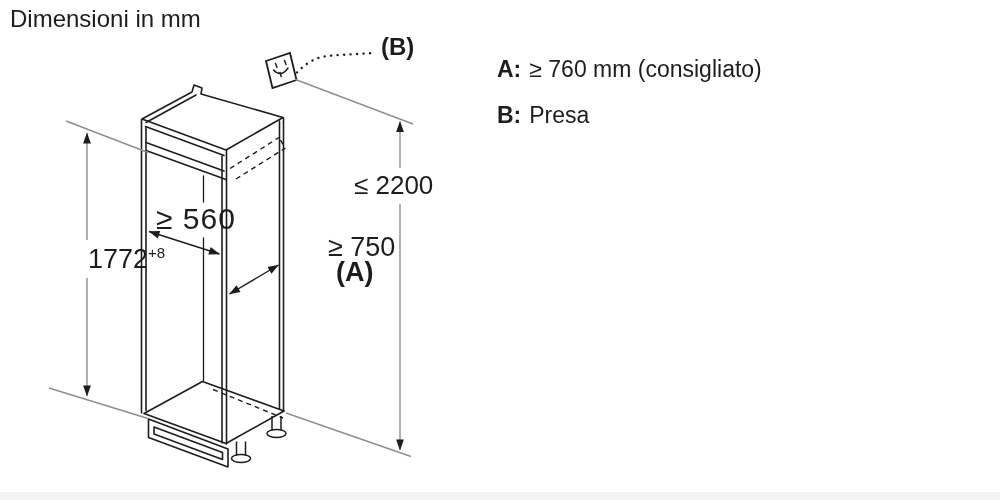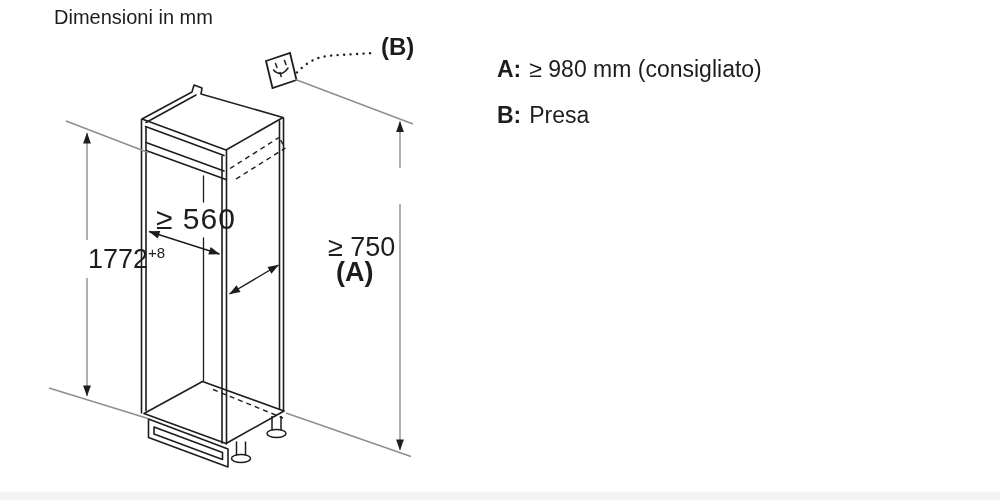--- a/index.html
+++ b/index.html
@@ -2,21 +2,21 @@
 <html><head>
 <meta charset="utf-8">
 <style>
   html,body{margin:0;padding:0;background:#ffffff;}
   #stage{
     position:relative;width:1000px;height:500px;background:#ffffff;overflow:hidden;
     font-family:"Liberation Sans",sans-serif;color:#1d1d1b;
   }
   #drawing{position:absolute;left:0;top:0;}
   .lbl{position:absolute;white-space:nowrap;line-height:1;color:#1d1d1b;}
-  .title{font-size:20px;margin-left:44px;}
+  .title{font-size:24px;}
   .legend-row{display:flex;align-items:baseline;font-size:23px;}
   .legend-key{font-weight:bold;margin-right:8px;}
   .dim{font-size:27px;margin-left:44px;}
   .dim-width{font-size:30px;letter-spacing:1px;}
   .dim-maxh{font-size:26px;}
   .ref{font-weight:bold;}
   .ref-b{font-size:24px;font-weight:bold;}
   .tol{font-size:15px;vertical-align:super;letter-spacing:0;}
   .page-edge{position:absolute;left:0;top:492px;width:1000px;height:8px;background:#f3f3f3;}
 </style>
@@ -95,32 +95,33 @@
 
     <path d="M149,231.5 L219.5,254" stroke="#1d1d1b" stroke-width="1.4" fill="none" marker-start="url(#arr)" marker-end="url(#arr)"></path>
 
     <path d="M229.5,294 L278.5,265" stroke="#1d1d1b" stroke-width="1.4" fill="none" marker-start="url(#arr)" marker-end="url(#arr)"></path>
   </svg>
 
   <div class="lbl title" style="left:10px;top:7px;">Dimensioni in mm</div>
 
   <div class="lbl ref-b" style="left:381px;top:35px;">(B)</div>
 
+  <div class="lbl dim-maxh" style="left:354px;top:172px;">≤ 2200</div>
 
   <div class="lbl dim" style="left:44px;top:245px;"><span>1772</span><span class="tol">+8</span></div>
 
   <div class="lbl dim-width" style="left:156px;top:204px;text-align:right;">≥ 560</div>
 
   <div class="lbl dim" style="left:284px;top:234px;">≥ 750</div>
 
   <div class="lbl dim ref" style="left:292px;top:259px;">(A)</div>
 
   <div class="lbl legend-row" style="left:497px;top:58px;">
     <span class="legend-key">A:</span>
-    <span>≥ 980 mm (consigliato)</span>
+    <span>≥ 760 mm (consigliato)</span>
   </div>
 
   <div class="lbl legend-row" style="left:497px;top:104px;">
     <span class="legend-key">B:</span>
     <span>Presa</span>
   </div>
 
   <div class="page-edge"></div>
 </div>
 

